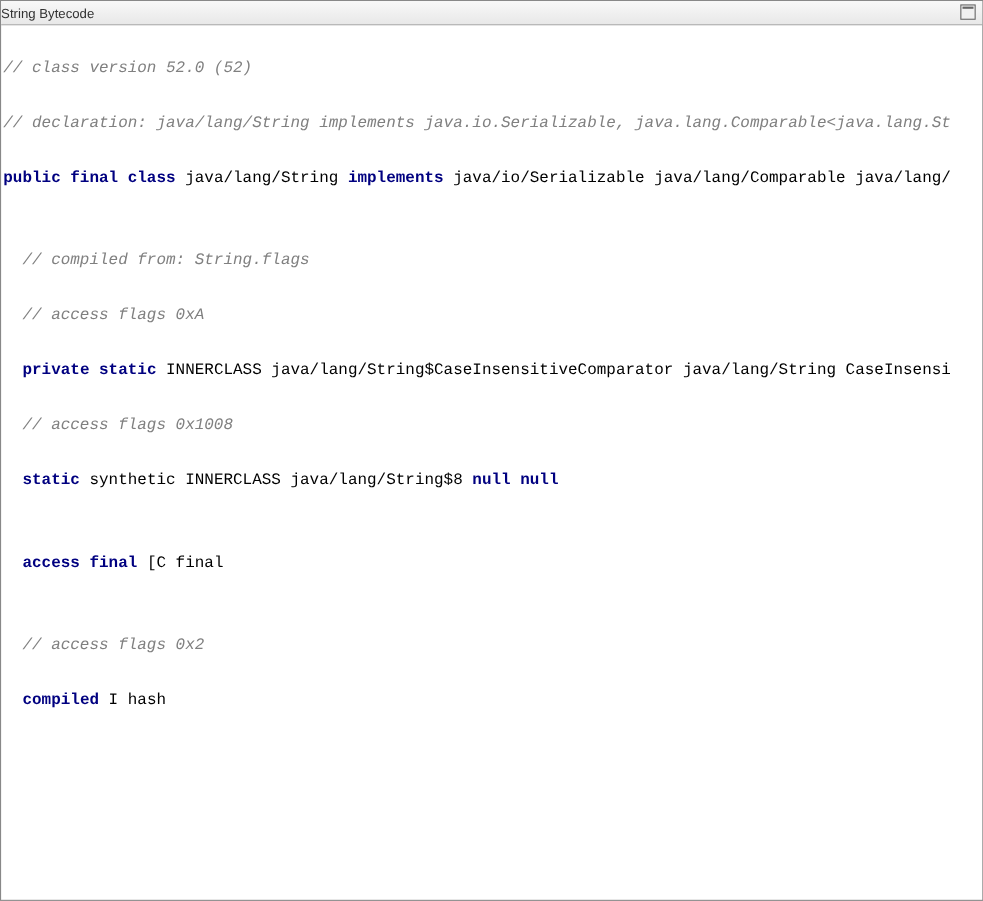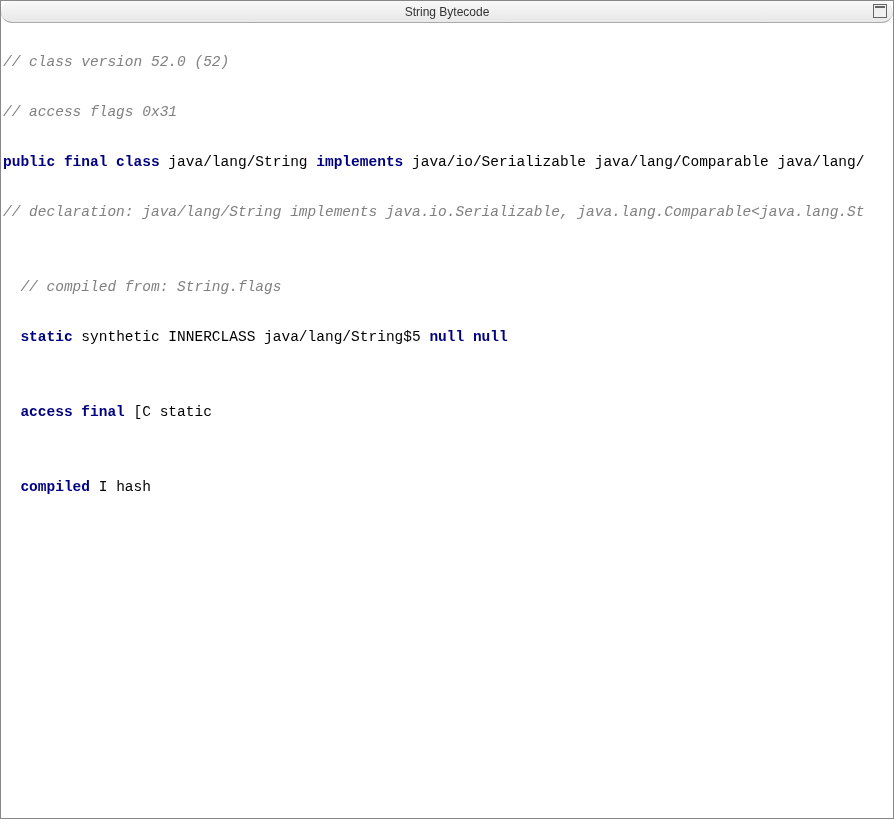--- a/index.html
+++ b/index.html
@@ -10,25 +10,23 @@
     height: 819px;
     overflow: hidden;
     border: 1px solid #888;
   }
   .title-bar {
     height: 22px;
     background: linear-gradient(to bottom, #f8f8f8, #e8e8e8);
     border-bottom: 1px solid #aaa;
     display: flex;
     align-items: center;
-    justify-content: center;
     position: relative;
     font-size: 12px;
     color: #333;
-    border-radius: 11px;
   }
   .title-bar .max-icon {
     position: absolute;
     right: 6px;
     top: 3px;
     width: 14px;
     height: 14px;
     border: 1px solid #666;
     background: #f0f0f0;
   }
@@ -55,29 +53,32 @@
 </head>
 <body>
 
 <div class="title-bar">
   <span>String Bytecode</span>
   <div class="max-icon"></div>
 </div>
 
 <div class="code-area">
 <span class="line cm">// class version 52.0 (52)</span>
-<span class="line cm">// access flags 0x31</span>
+<span class="line cm">// declaration: java/lang/String implements java.io.Serializable, java.lang.Comparable&lt;java.lang.St</span>
 <span class="line"><span class="kw">public final class </span><span>java/lang/String </span><span class="kw">implements </span><span>java/io/Serializable java/lang/Comparable java/lang/</span></span>
-<span class="line cm">// declaration: java/lang/String implements java.io.Serializable, java.lang.Comparable&lt;java.lang.St</span>
 <span class="line"></span>
 <span class="line cm">  // compiled from: String.flags</span>
-<span class="line"><span>  </span><span class="kw">static </span><span>synthetic INNERCLASS java/lang/String$5 </span><span class="kw">null null</span></span>
+<span class="line cm">  // access flags 0xA</span>
+<span class="line"><span>  </span><span class="kw">private static </span><span>INNERCLASS java/lang/String$CaseInsensitiveComparator java/lang/String CaseInsensi</span></span>
+<span class="line cm">  // access flags 0x1008</span>
+<span class="line"><span>  </span><span class="kw">static </span><span>synthetic INNERCLASS java/lang/String$8 </span><span class="kw">null null</span></span>
 <span class="line"></span>
-<span class="line"><span>  </span><span class="kw">access final </span><span>[C static</span></span>
+<span class="line"><span>  </span><span class="kw">access final </span><span>[C final</span></span>
 <span class="line"></span>
+<span class="line cm">  // access flags 0x2</span>
 <span class="line"><span>  </span><span class="kw">compiled </span><span>I hash</span></span>
 <span class="line"></span>
 
 
 <span class="line"></span>
 
 
 <span class="line"></span>
 
 

